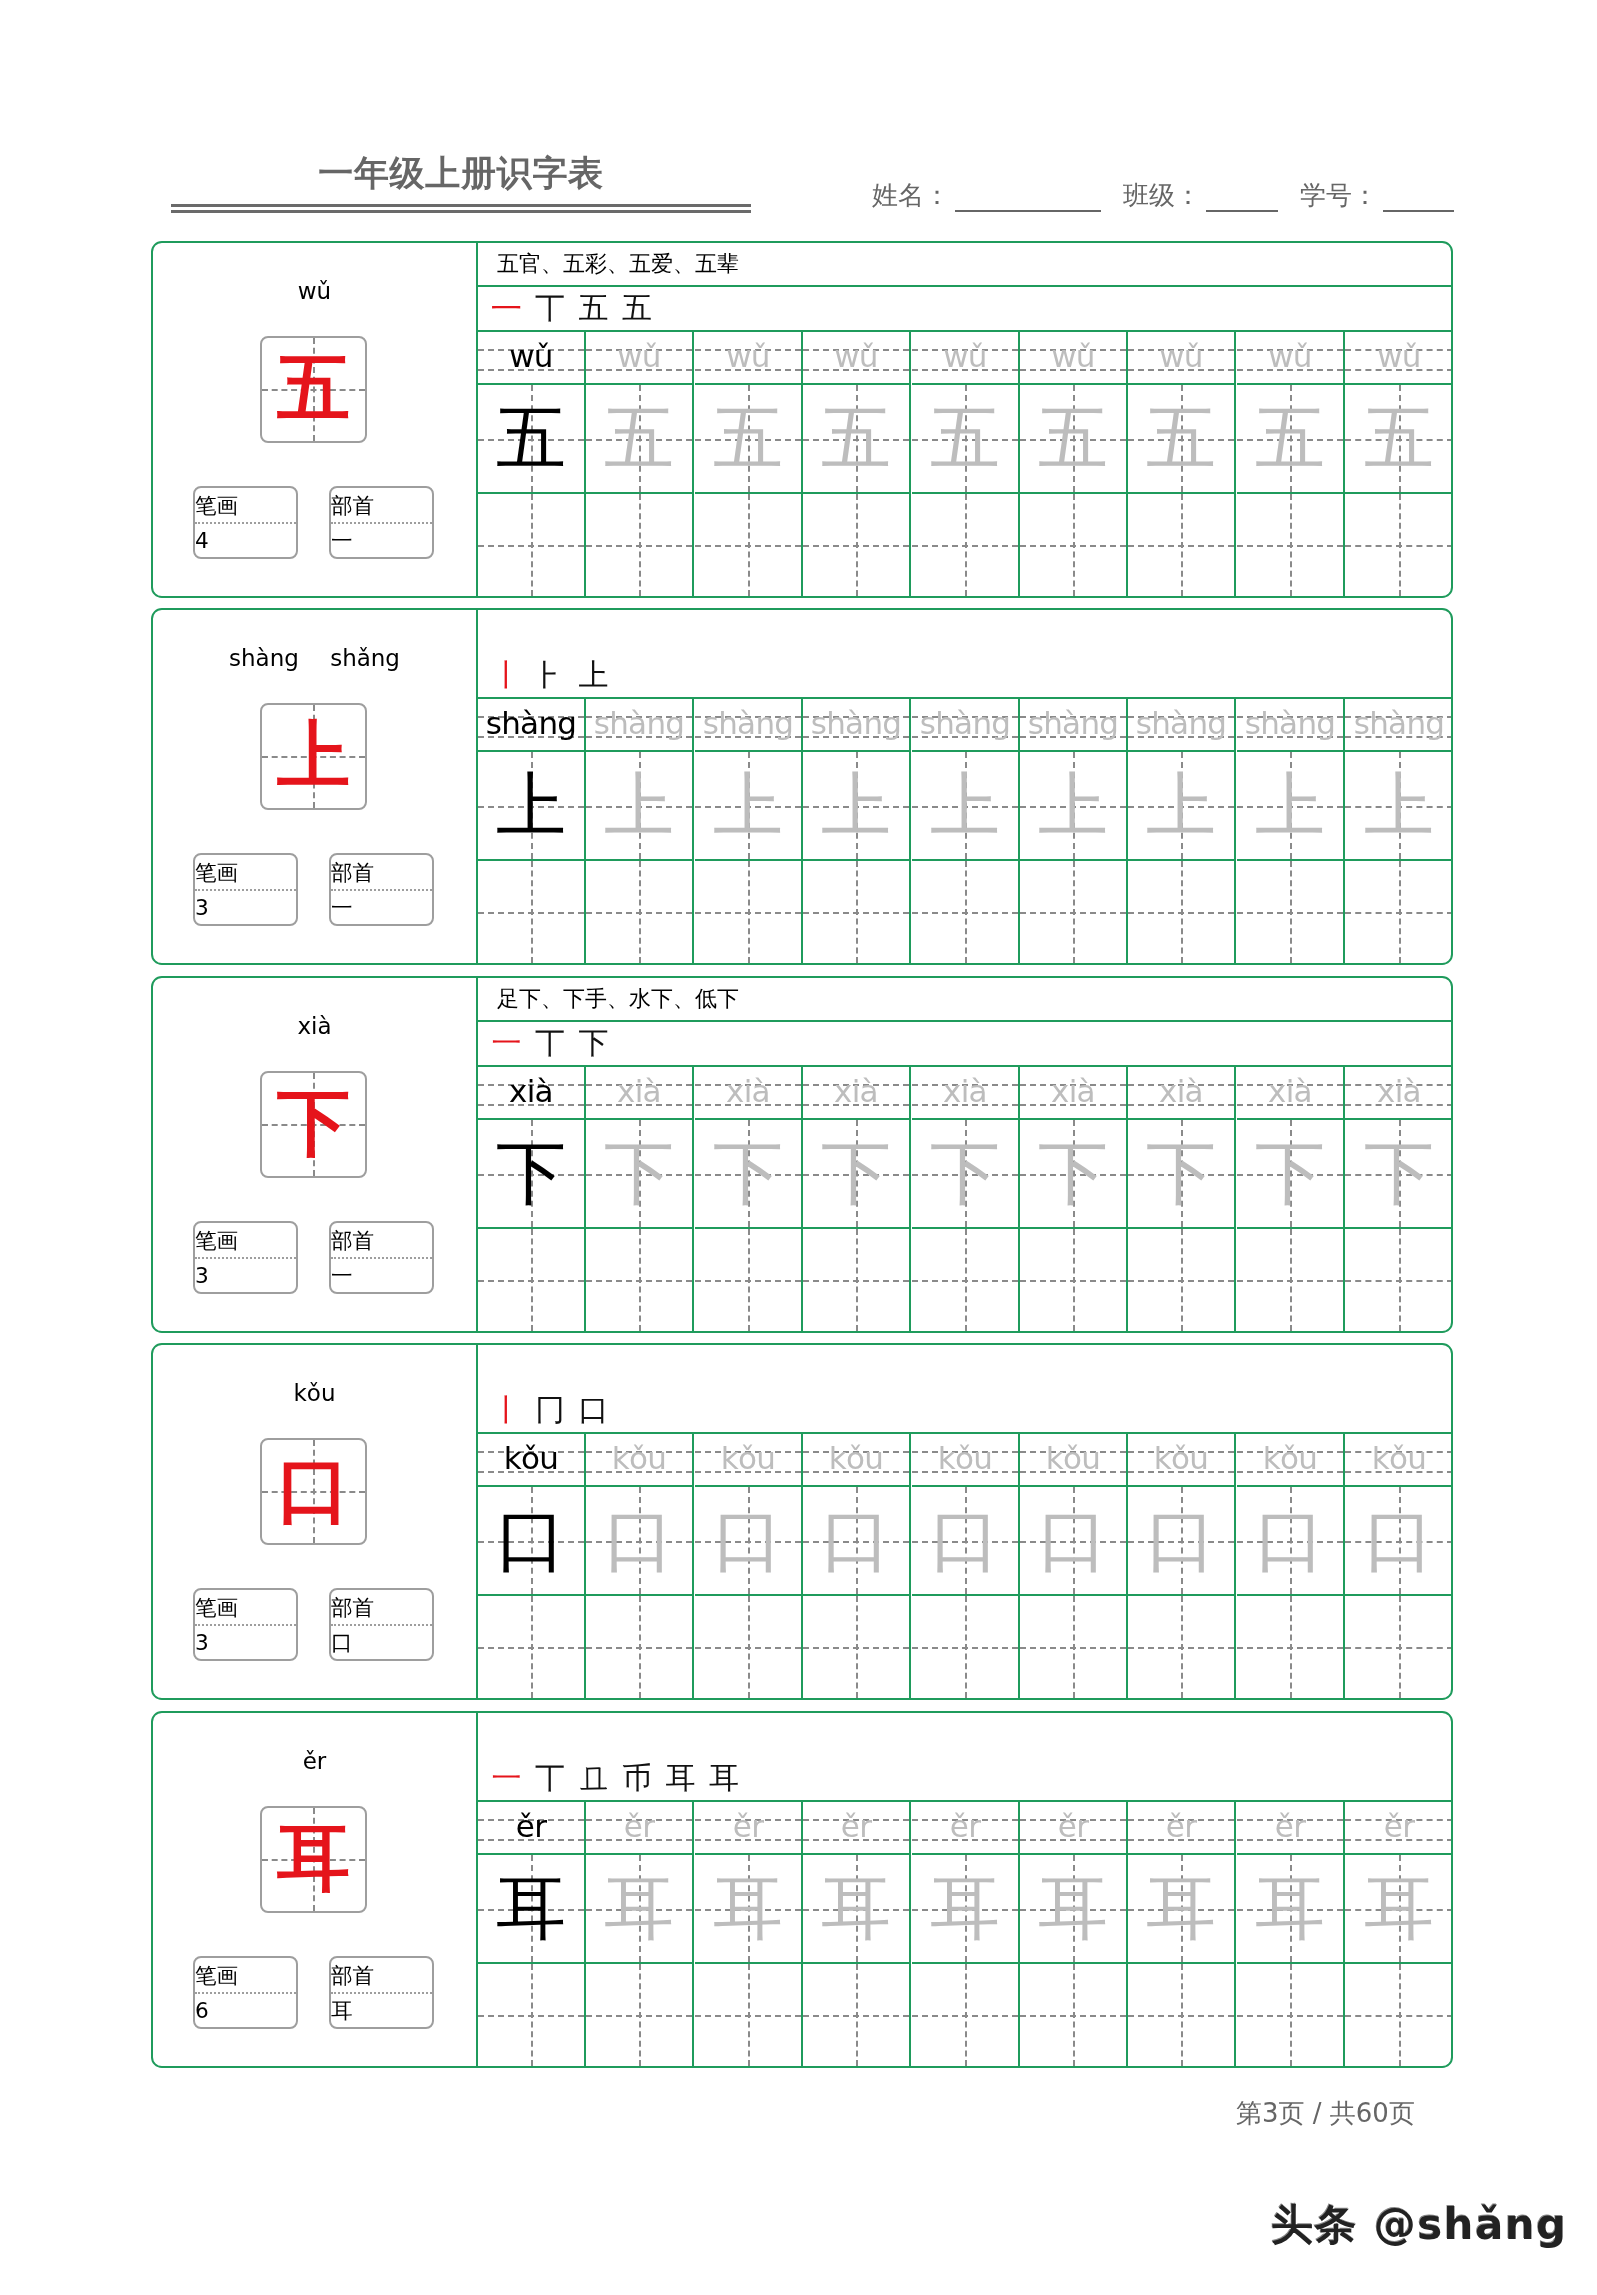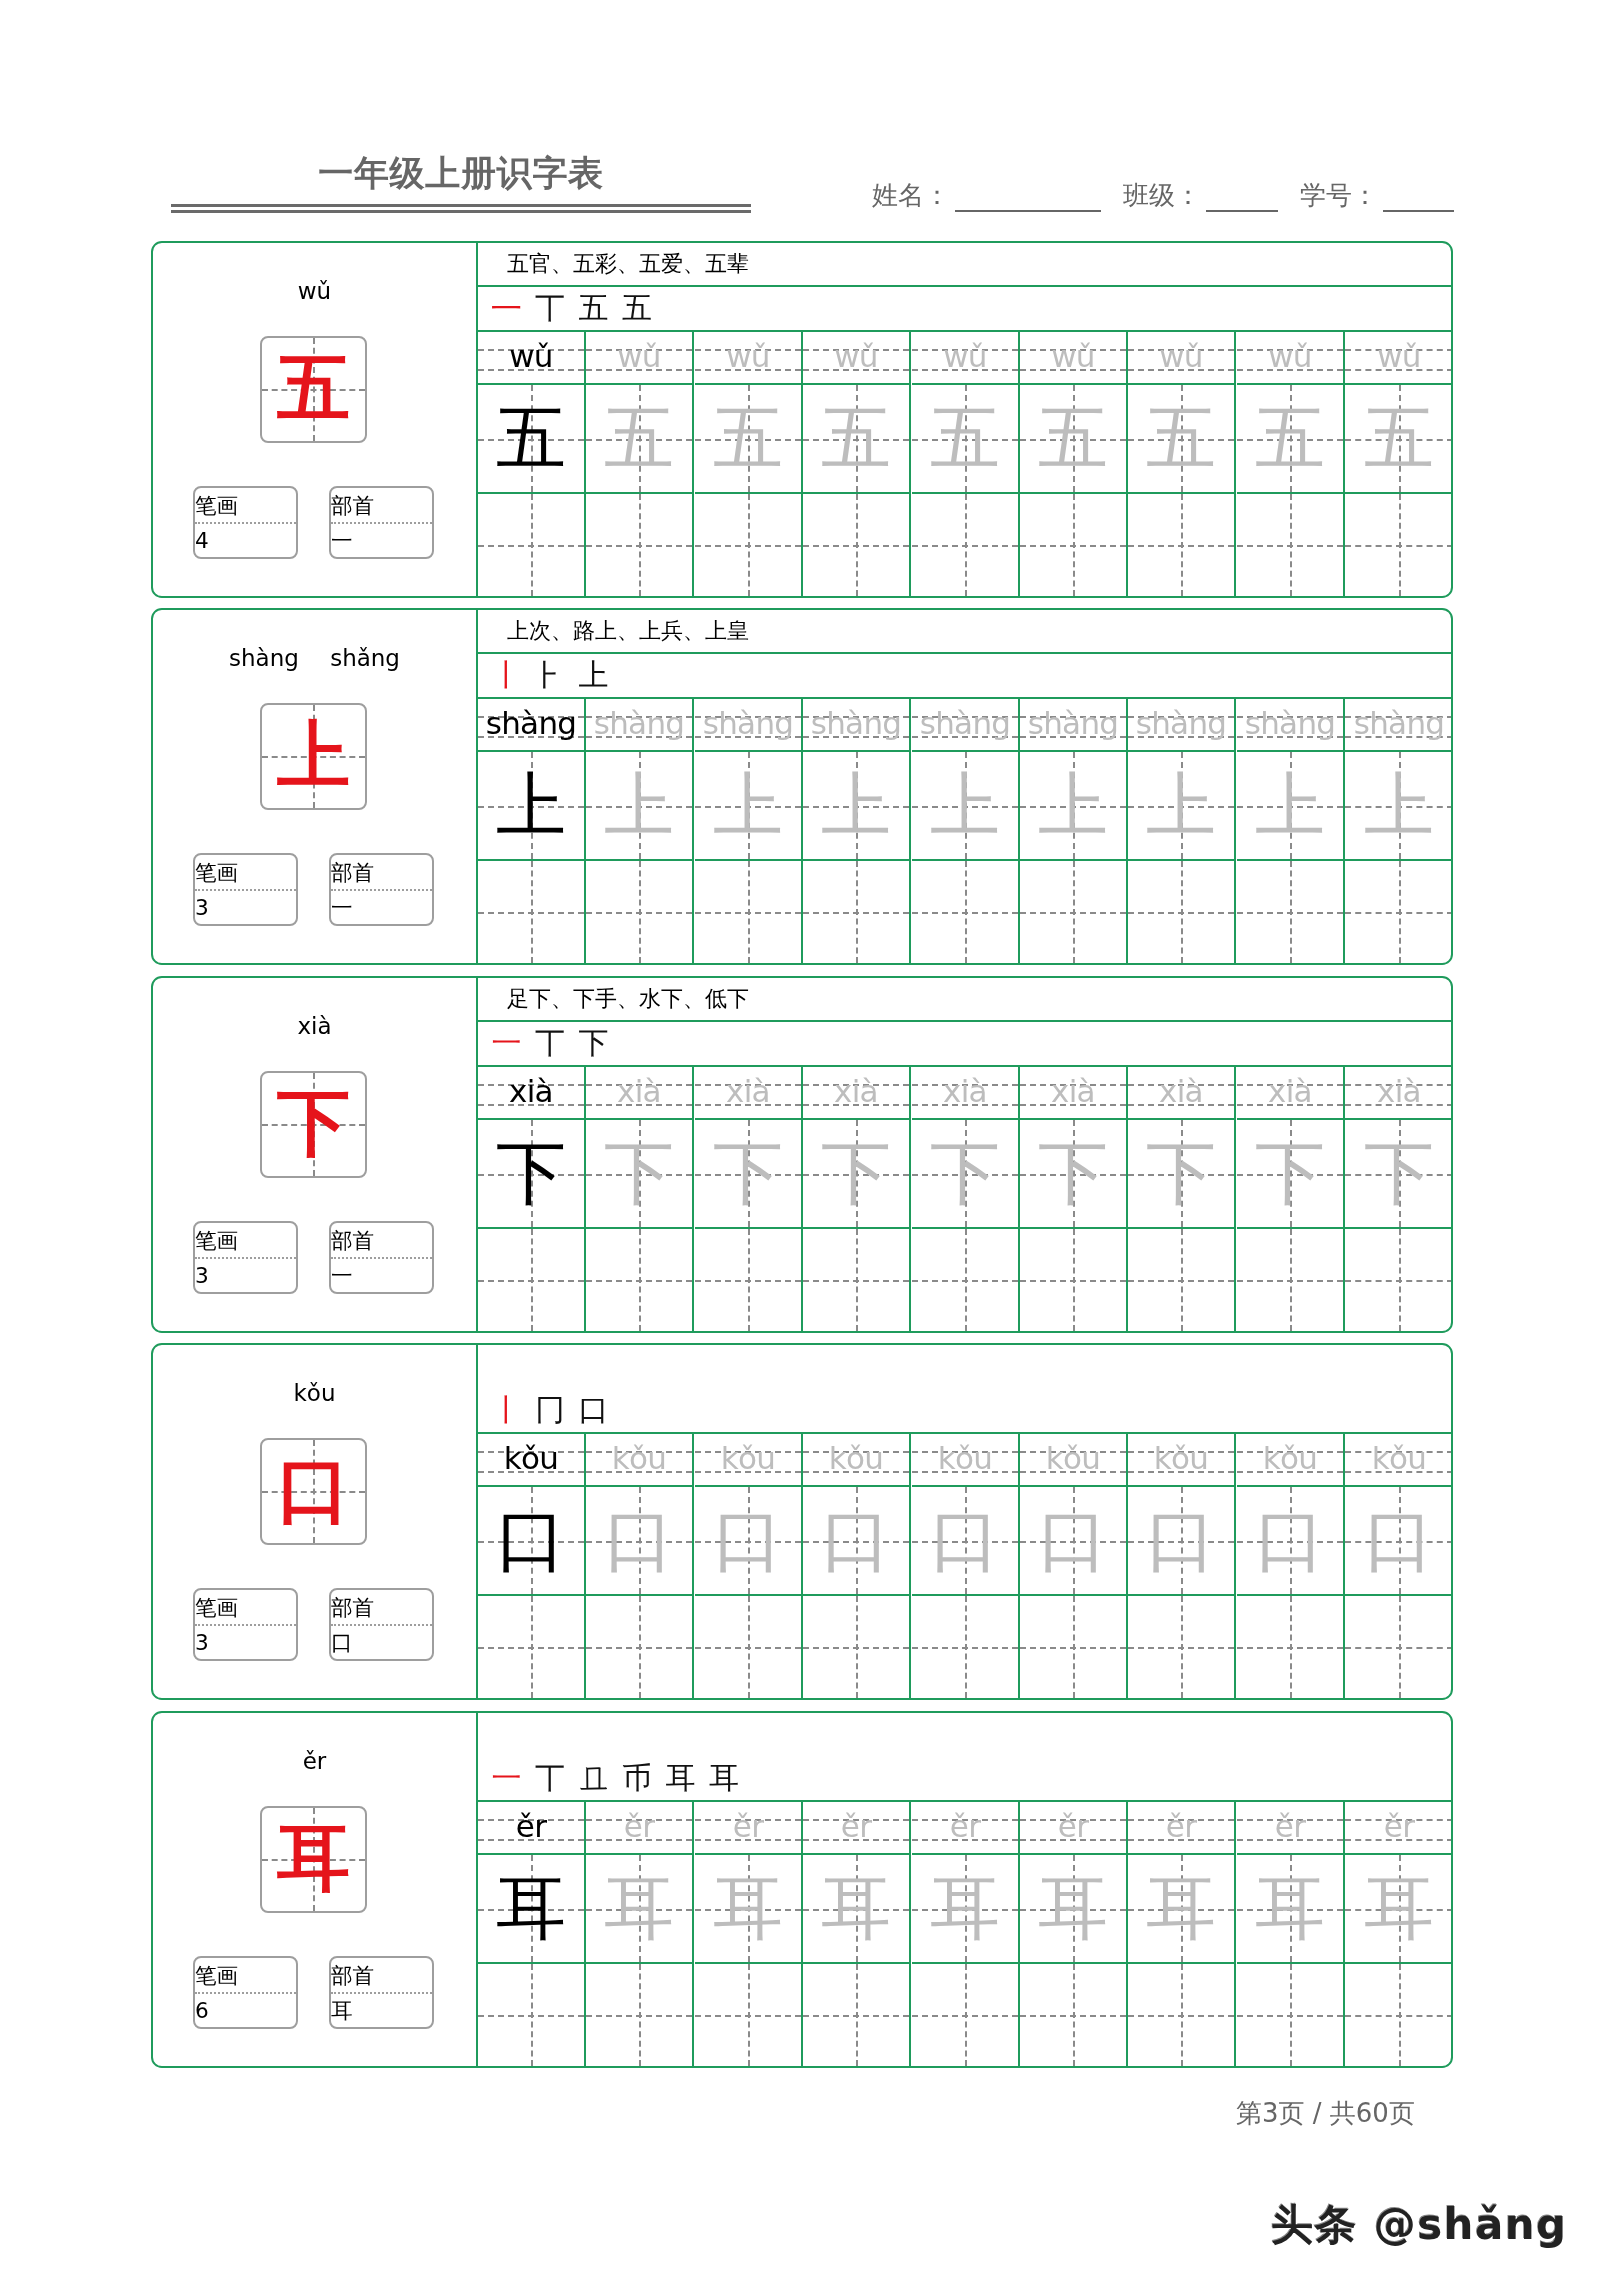--- a/index.html
+++ b/index.html
@@ -29,21 +29,21 @@
                   font-family:"DejaVu Serif","Liberation Serif",serif; font-size:73px; color:#e5141b; font-weight:bold; }
   .infobox { position:absolute; top:243px; width:105px; height:73px; border:2.7px solid #9e9e9e; border-radius:8px;
              box-sizing:border-box; text-align:left; }
   .infobox.strokes { left:40px; }
   .infobox.radical { left:176px; }
   .infobox .lbl { height:34px; line-height:35px; font-size:21.6px; border-bottom:2.7px dotted #9e9e9e; }
   .infobox .val { line-height:34px; font-size:21.6px; }
 
   .right { position:absolute; left:325px; top:0; right:0; height:100%; }
   .row { position:absolute; left:0; right:0; box-sizing:border-box; }
-  .words { top:0; height:44px; border-bottom:2.7px solid #1f9b5c; font-size:22px; line-height:42px; padding-left:29px; }
+  .words { top:0; height:44px; border-bottom:2.7px solid #1f9b5c; font-size:22px; line-height:42px; padding-left:19px; }
   .strokes-row { top:44px; height:45px; border-bottom:2.7px solid #1f9b5c; padding-left:13.5px; display:flex; align-items:center; }
   .stroke-step { font-family:"DejaVu Serif","Liberation Serif",serif; font-size:30px; margin-right:13.5px; color:#111; }
   .stroke-step:first-child { color:#e5141b; }
   .grid { top:89px; bottom:0; }
   .col { position:absolute; top:0; bottom:0; width:108px; border-right:2.7px solid #1f9b5c; box-sizing:border-box; }
   .col:last-child { border-right:none; }
   .py { position:absolute; top:0; left:0; right:0; height:53px; border-bottom:2.7px solid #1f9b5c; box-sizing:border-box; }
   .py .d1 { position:absolute; left:0; right:0; top:17px; border-top:2px dashed #8a8a8a; }
   .py .d2 { position:absolute; left:0; right:0; top:37px; border-top:2px dashed #8a8a8a; }
   .py .t { position:absolute; left:0; right:0; top:4px; text-align:center; font-size:31px; line-height:41px; white-space:nowrap; letter-spacing:-0.7px; }
@@ -271,21 +271,20 @@
       <div class="infobox strokes">
         <div class="lbl">笔画</div>
         <div class="val">3</div>
       </div>
       <div class="infobox radical">
         <div class="lbl">部首</div>
         <div class="val">一</div>
       </div>
     </div>
     <div class="right">
-      <div class="row words">上次、路上、上兵、上皇</div>
       <div class="row strokes-row">
           <span class="stroke-step">丨</span>
           <span class="stroke-step" style="color: rgb(17, 17, 17);">⺊</span>
           <span class="stroke-step" style="color: rgb(17, 17, 17);">上</span>
         </div>
       <div class="row grid">
           <div class="col" style="left: 0px;">
             <div class="py">
               <div class="d1"></div>
               <div class="d2"></div>

